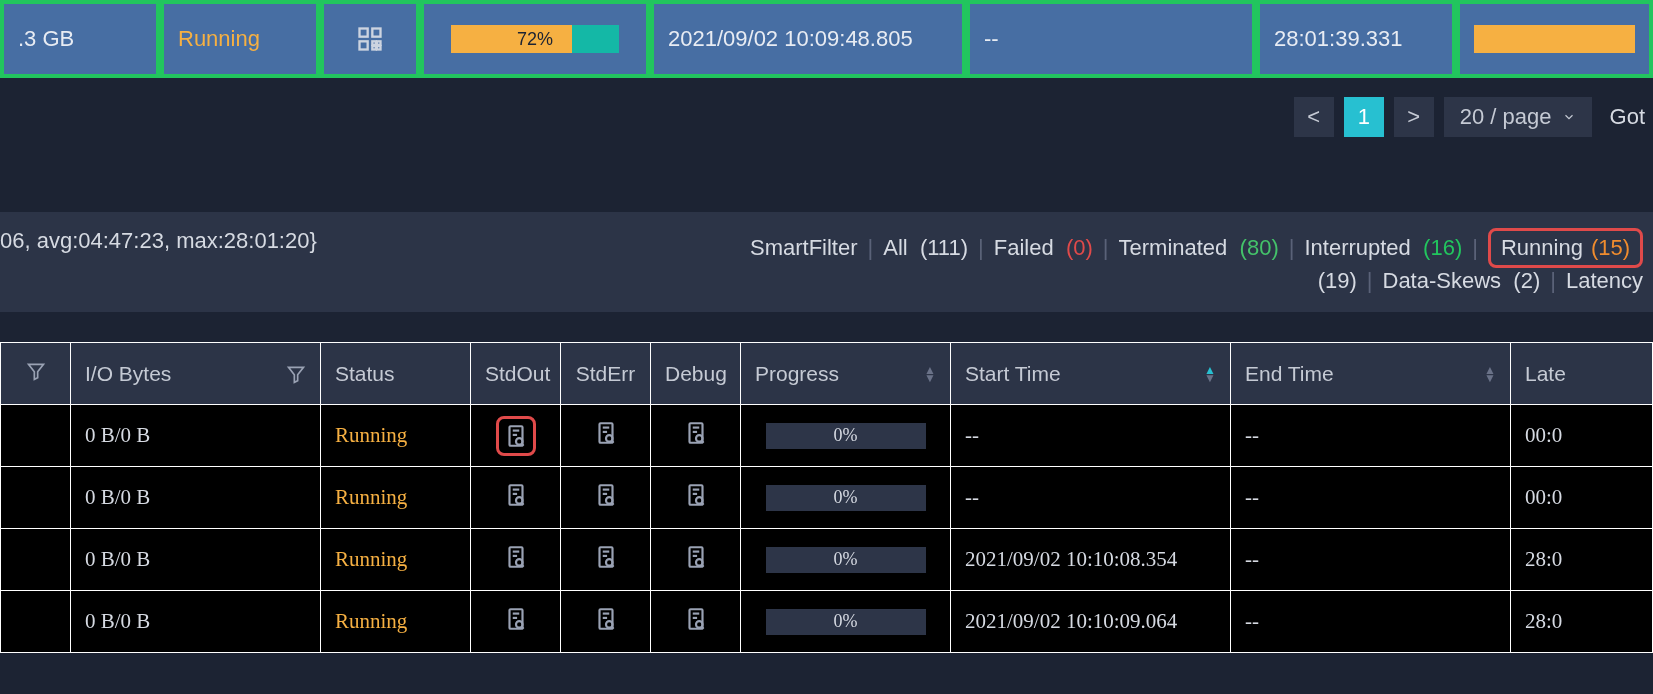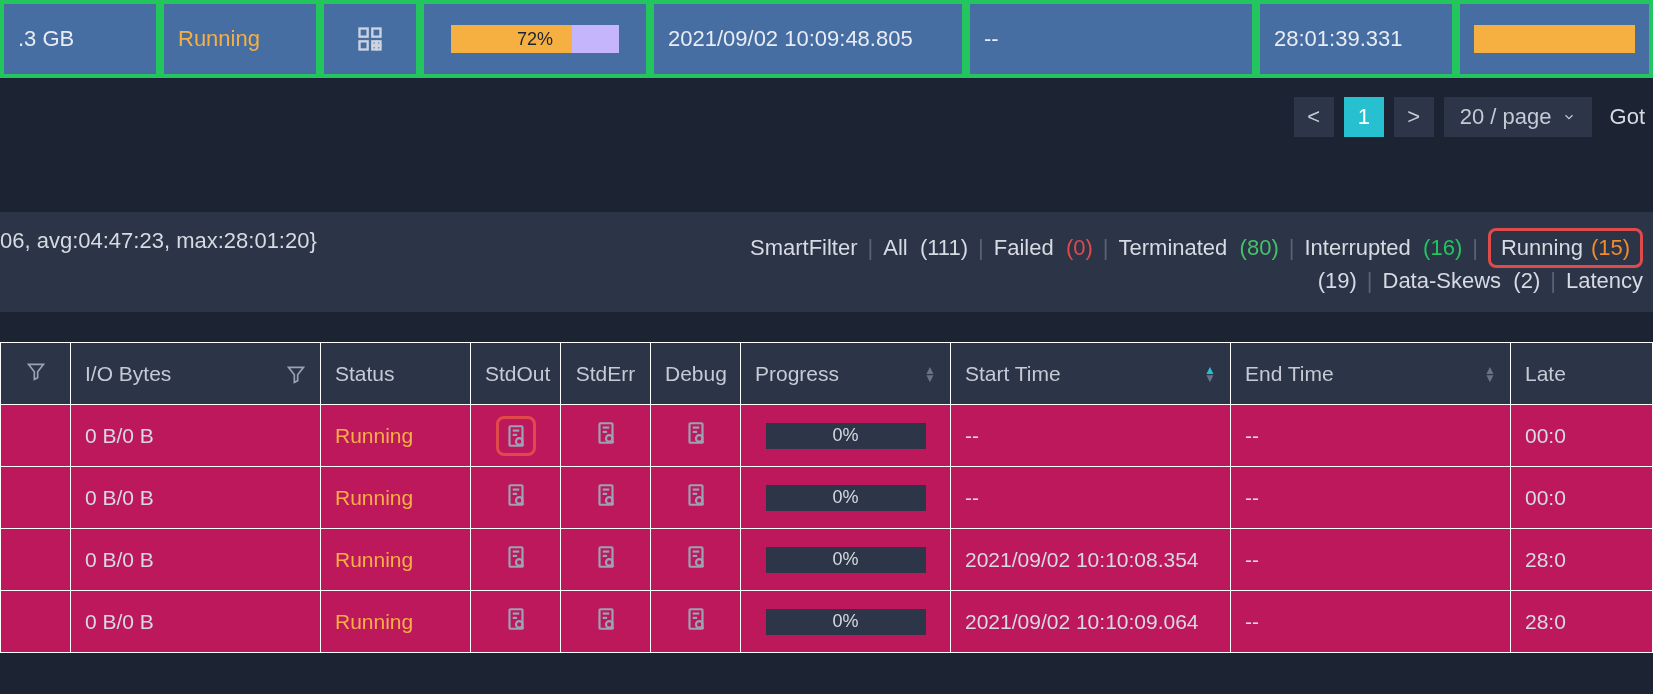--- a/index.html
+++ b/index.html
@@ -25,21 +25,21 @@
     padding: 0 14px;
     color: #e8ecf3;
     font-size: 22px;
     white-space: nowrap;
     overflow: hidden;
   }
   .top-status { color: #f6b042; }
   .qr-cell { justify-content: center; }
   .top-progress-bar {
     width: 168px; height: 28px;
-    background: #c4b5fd;
+    background: #14b8a6;
     position: relative;
     display: flex; align-items:center; justify-content:center;
     font-size: 18px; color:#1c2333;
   }
   .top-progress-fill {
     position:absolute; left:0; top:0; bottom:0;
     background:#f6b042;
   }
   .top-progress-label { position:relative; z-index:1; color:#1c2333; font-weight:500;}
   .top-bar-end { width:100%; height:28px; background:#f6b042;}
@@ -112,21 +112,21 @@
   th, td {
     border:1px solid #ffffff;
     height:62px;
     padding:0 14px;
     text-align:left;
     font-size:21px;
     white-space:nowrap;
     overflow:hidden;
   }
   th { background:#2c3447; color:#c5cad4; font-weight:400;}
-  td { background:#be185d; color:#d6dae2;}
+  td { background:#000000; color:#d6dae2;font-family:Liberation Serif, serif;}
   .status-running { color:#f6b042;}
   .th-flex { display:flex; align-items:center; justify-content:space-between; height:100%;}
   .center { text-align:center;}
   .prog-cell { display:flex; align-items:center; justify-content:center;}
   .prog-bar {
     width:160px; height:26px; background:#2d3548;
     display:flex; align-items:center; justify-content:center;
     font-size:18px; color:#d6dae2;
   }
   .stdout-hl {

